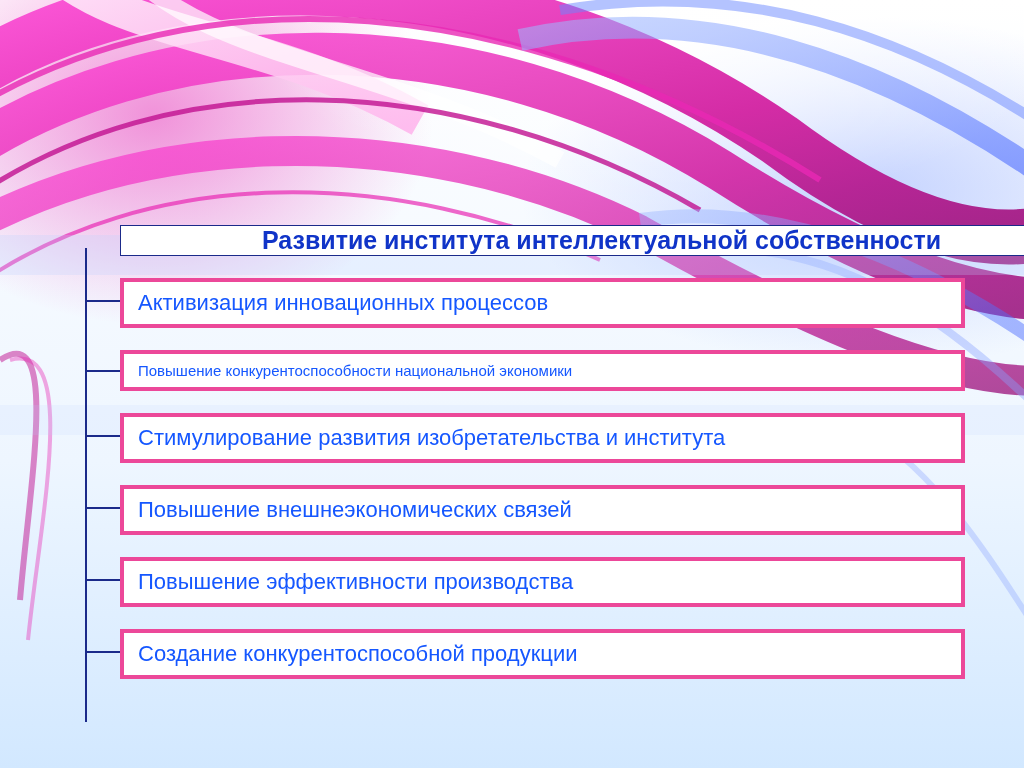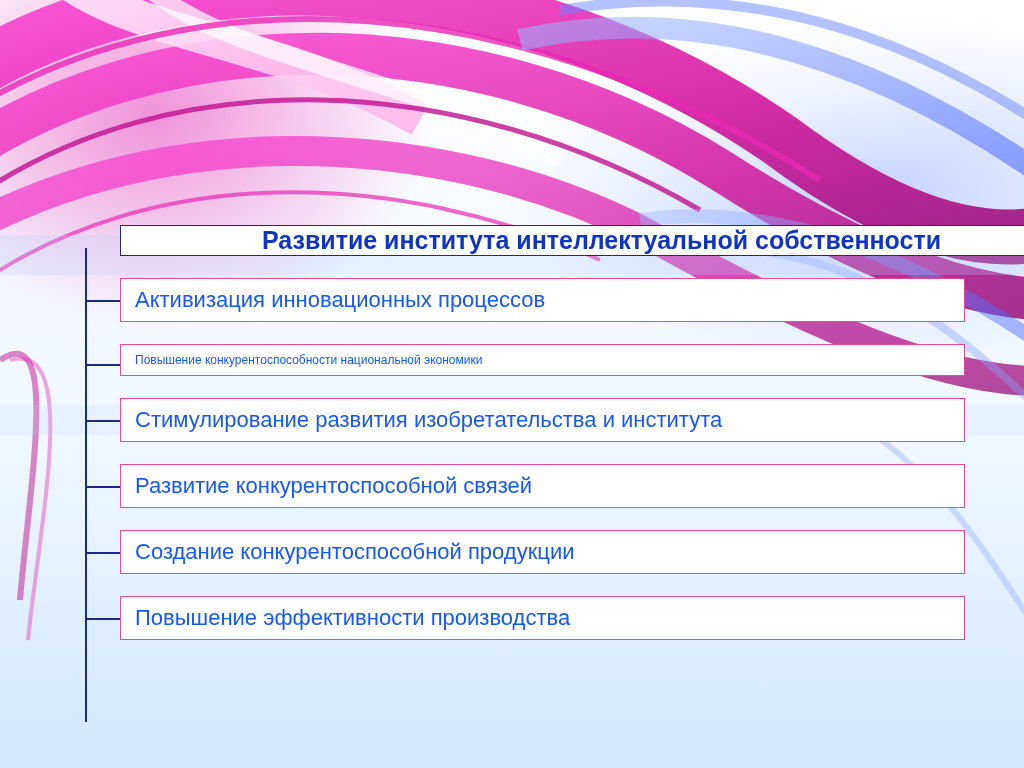--- a/index.html
+++ b/index.html
@@ -40,27 +40,27 @@
     font-weight: bold;
     font-size: 25px;
     color: #1034c8;
     text-align: center;
     box-sizing: border-box;
   }
   .item-box {
     margin-left: 75px;
     width: 845px;
     background: #ffffff;
-    border: 1px solid #ec4899;
+    border: 4px solid #ec4899;
     padding: 8px 14px;
     font-size: 22px;
     color: #1557ff;
     box-sizing: border-box;
   }
-  .item-box.small { font-size: 12px; }
+  .item-box.small { font-size: 15px; }
   .row {
     position: relative;
     margin-top: 22px;
   }
   .row:first-child { margin-top: 0; }
   
   .spine {
     position: absolute;
     left: 40px;
     top: 24px;
@@ -135,30 +135,30 @@
     <div class="item-box small">Повышение конкурентоспособности национальной экономики</div>
   </div>
 
   <div class="row">
     <div class="arm" style="left:40px; top:22px; width:35px;"></div>
     <div class="item-box">Стимулирование развития изобретательства и института</div>
   </div>
 
   <div class="row">
     <div class="arm" style="left:40px; top:22px; width:35px;"></div>
-    <div class="item-box">Развитие конкурентоспособной связей</div>
+    <div class="item-box">Повышение внешнеэкономических связей</div>
   </div>
 
   <div class="row">
     <div class="arm" style="left:40px; top:22px; width:35px;"></div>
   </div>
 
   <div class="row">
     <div class="arm" style="left:40px; top:22px; width:35px;"></div>
-    <div class="item-box">Создание конкурентоспособной продукции</div>
+    <div class="item-box">Повышение эффективности производства</div>
   </div>
 
   <div class="row">
     <div class="arm" style="left:40px; top:22px; width:35px;"></div>
-    <div class="item-box">Повышение эффективности производства</div>
+    <div class="item-box">Создание конкурентоспособной продукции</div>
   </div>
 
 </div>
 
 </body></html>

